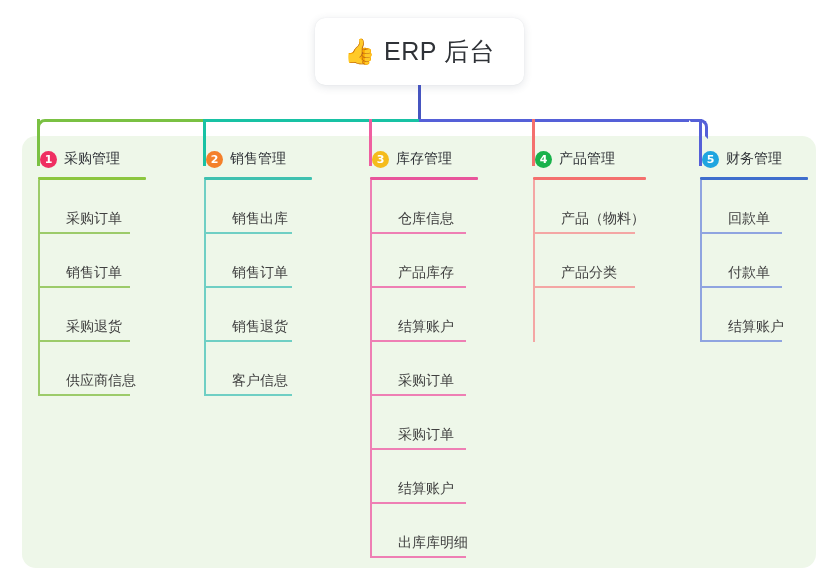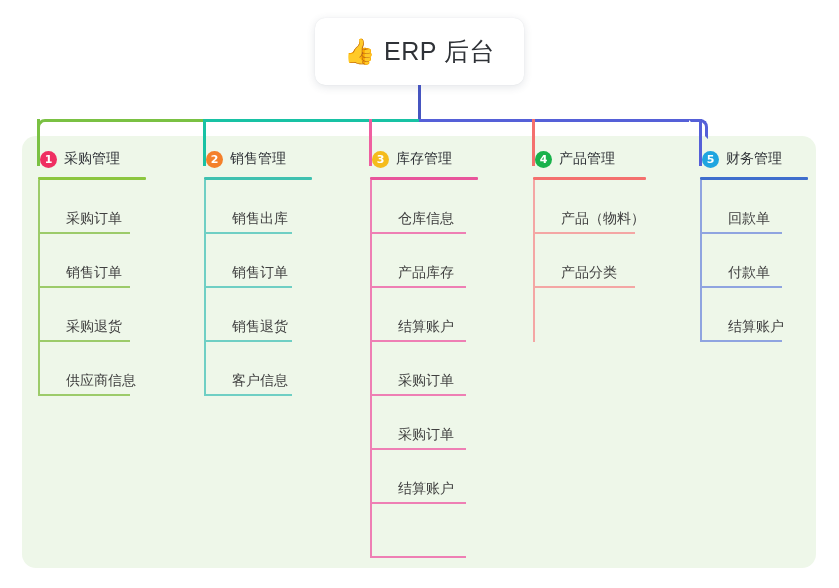--- a/index.html
+++ b/index.html
@@ -202,20 +202,21 @@
           </div>
           <div class="leaf">
             <span class="leaf-label">采购订单</span>
             <div class="leaf-rule" style="background: rgb(238, 127, 180); width: 96px;"></div>
           </div>
           <div class="leaf">
             <span class="leaf-label">结算账户</span>
             <div class="leaf-rule" style="background: rgb(238, 127, 180); width: 96px;"></div>
           </div>
           <div class="leaf">
+            <span class="leaf-label">出库库明细</span>
             <div class="leaf-rule" style="background: rgb(238, 127, 180); width: 96px;"></div>
           </div>
         </div>
       </div>
       <div class="col" style="left: 533px; width: 113px;">
         <div class="col-head">
           <span class="badge" style="background: rgb(25, 178, 75);">4</span>
           <span class="col-title">产品管理</span>
         </div>
         <div class="col-rule" style="background: rgb(244, 112, 110); width: 113px;"></div>

